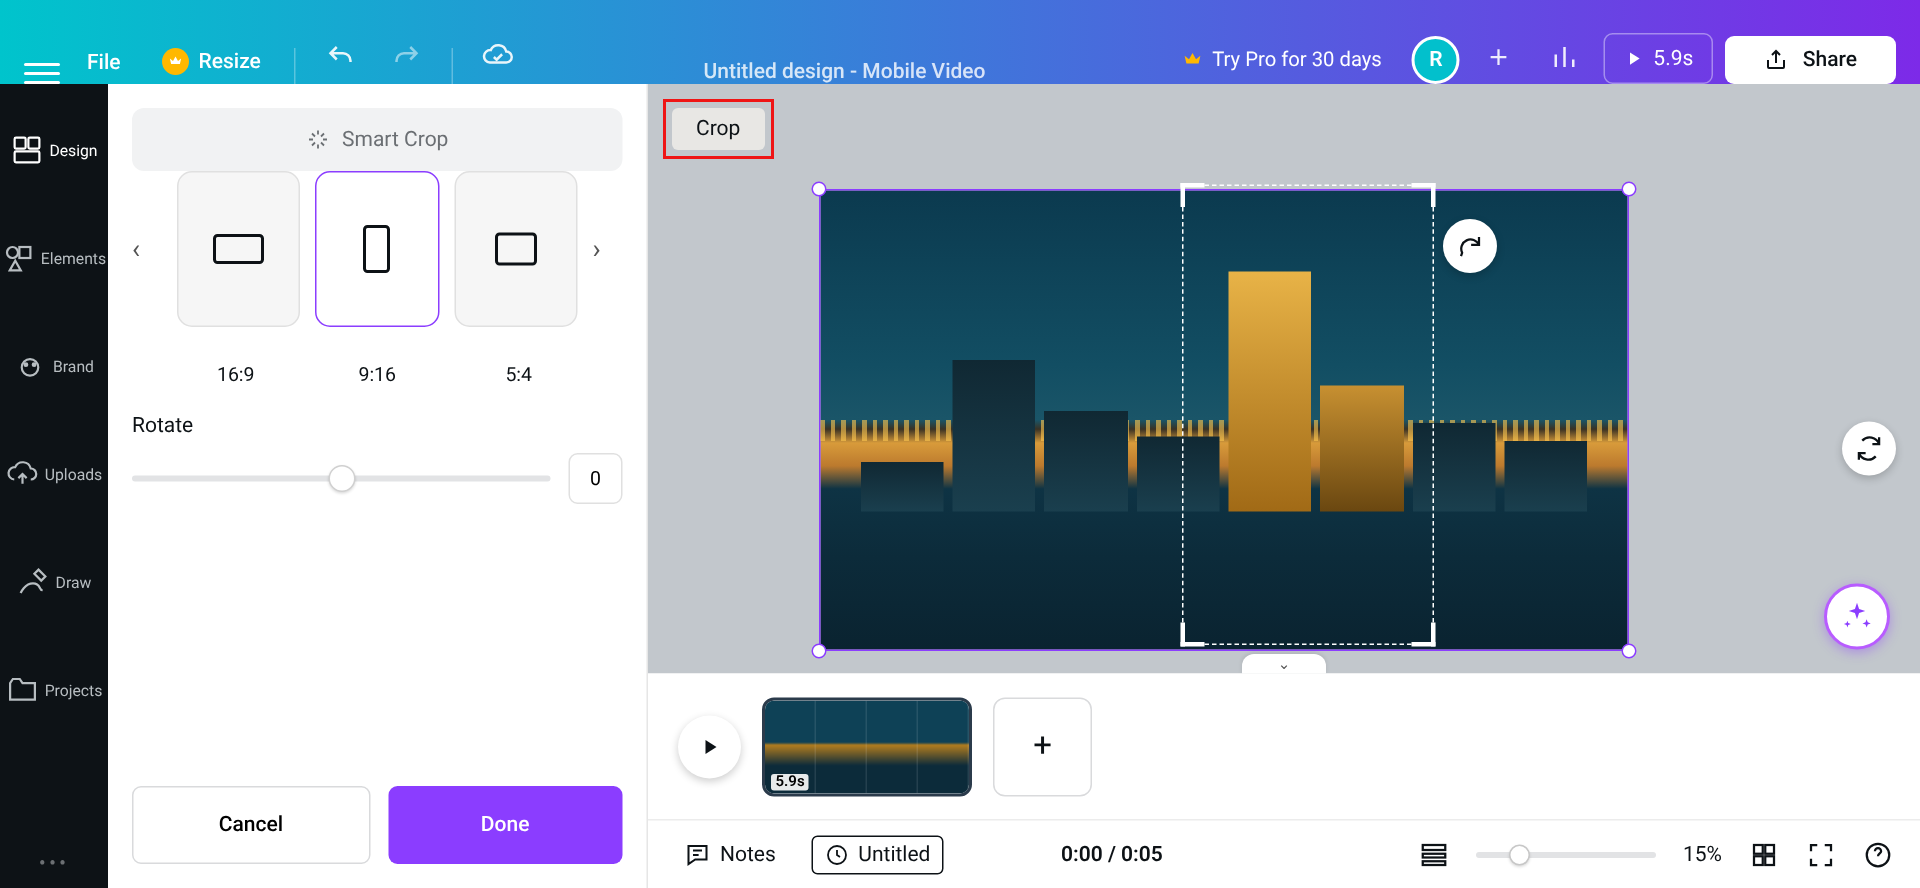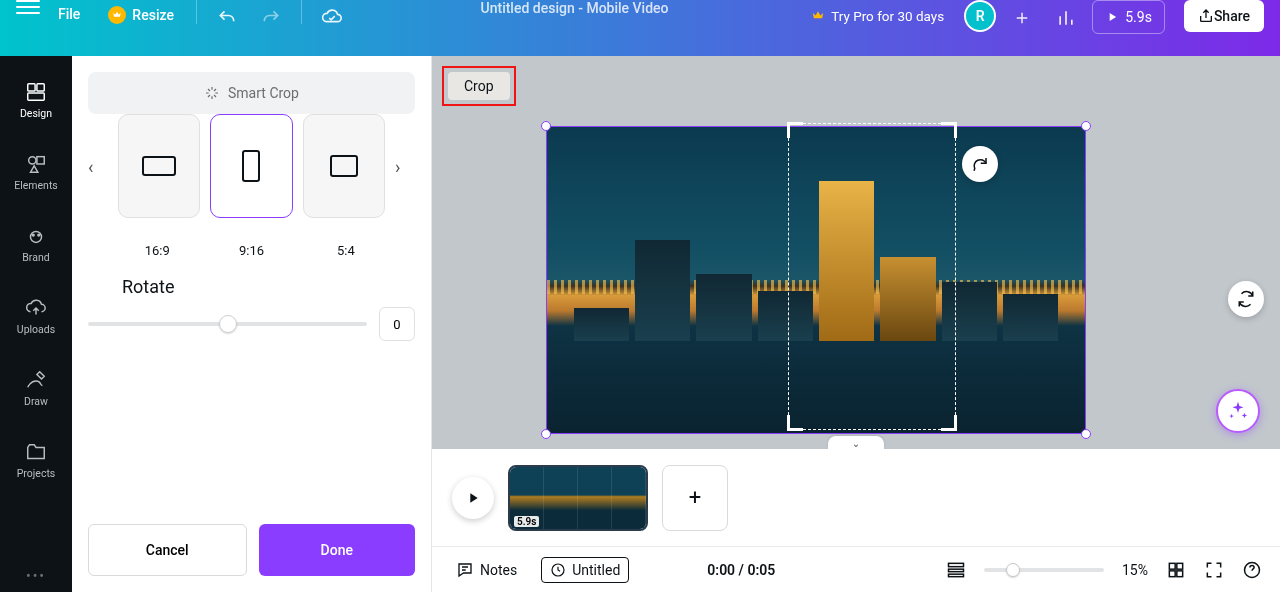--- a/index.html
+++ b/index.html
@@ -3,56 +3,56 @@
 <meta charset="utf-8">
 <style>
 * { margin: 0; padding: 0; box-sizing: border-box; font-family: -apple-system, BlinkMacSystemFont, "Segoe UI", Roboto, sans-serif; }
 body { width: 1280px; height: 592px; overflow: hidden; background: #fff; }
 
 
 .header {
   height: 56px;
   background: linear-gradient(90deg, #00c4cc 0%, #7d2ae8 100%);
   display: flex;
-  align-items: flex-start;
+  align-items: flex-end;
   padding: 0 16px;
   gap: 8px;
   color: #fff;
 }
 .hamburger { width:24px; display:flex; flex-direction:column; gap:4px; cursor:pointer; }
 .hamburger span { height:2px; background:#fff; border-radius:1px; }
 .hdr-btn { color:#fff; background:transparent; border:none; font-size:14px; padding:6px 10px; cursor:pointer; display:flex; align-items:center; gap:6px; font-weight:500; }
 .resize-badge { width:18px; height:18px; background:#ffb800; border-radius:50%; display:flex; align-items:center; justify-content:center; }
 .hdr-icon-btn { width:36px; height:36px; display:flex; align-items:center; justify-content:center; color:#fff; cursor:pointer; opacity:.9; }
 .hdr-sep { width:1px; height:24px; background:rgba(255,255,255,.3); margin:0 4px;}
 .hdr-title { flex:1; text-align:center; color:rgba(255,255,255,.8); font-size:14px; font-weight:500;}
 .try-pro { color:#fff; font-size:13.5px; padding:8px 12px; display:flex; align-items:center; gap:6px; cursor:pointer;}
 .avatar { width:32px; height:32px; border-radius:50%; background:#02c0cc; display:flex; align-items:center; justify-content:center; color:#fff; font-weight:600; font-size:14px; border:2px solid #fff;}
-.pill-white { background:#fff; color:#0d1216; padding:8px 14px; border-radius:6px; font-size:14px; font-weight:500; display:flex; align-items:center; gap:0; cursor:pointer;margin-left:11px;}
+.pill-white { background:#fff; color:#0d1216; padding:8px 26px; border-radius:6px; font-size:14px; font-weight:500; display:flex; align-items:center; gap:10px; cursor:pointer;}
 .pill-play { display:flex; align-items:center; gap:6px; color:#fff; padding:8px 12px; border-radius:6px; border:1px solid rgba(255,255,255,.4); font-size:14px; cursor:pointer;}
 
 
 .rail { position:absolute; left:0; top:56px; bottom:0; width:72px; background:#0d1216; display:flex; flex-direction:column; align-items:center; padding-top:8px; }
-.rail-item { width:72px; height:72px; display:flex; flex-direction:column; align-items:center; justify-content:center; gap:4px; color:#b7bdc1; font-size:10.5px; cursor:pointer; }
+.rail-item { width:72px; height:72px; display:flex; flex-direction:row; align-items:center; justify-content:center; gap:4px; color:#b7bdc1; font-size:10.5px; cursor:pointer; }
 .rail-item.active { color:#fff; }
 .rail-more { margin-top:auto; margin-bottom:8px; color:#6b6f73; letter-spacing:2px; font-size:14px;}
 
 
 .panel { position:absolute; left:72px; top:56px; bottom:0; width:360px; background:#fff; border-right:1px solid #e6e6e6; padding:16px; display:flex; flex-direction:column; }
 .smart-crop { background:#f1f2f3; border-radius:8px; height:42px; display:flex; align-items:center; justify-content:center; gap:8px; color:#6b6f73; font-size:14px; cursor:pointer;}
 .section-label { font-size:14px; color:#0d1216; margin-top:18px; margin-bottom:10px; display:inline-block;}
 .highlight-red { border:2px solid #ef1515; padding:1px 3px; }
 .ratio-row { display:flex; align-items:center; gap:10px; }
 .nav-arrow { width:20px; color:#555; cursor:pointer; font-size:18px; user-select:none; }
 .ratio-card { flex:1; height:104px; border:1px solid #e0e0e0; border-radius:10px; display:flex; align-items:center; justify-content:center; background:#f6f6f6; cursor:pointer; }
 .ratio-card.selected { border:1.5px solid #8b3dff; background:#fff; }
 .ratio-shape { border:2px solid #0d1216; border-radius:3px; }
 .ratio-labels { display:flex; margin-top:25px; font-size:13px; color:#0d1216; }
 .ratio-labels span { flex:1; text-align:center; }
-.rotate-label { margin-top:18px; font-size:18px; color:#0d1216; margin-bottom:10px;margin-left:34px;}
+.rotate-label { margin-top:18px; font-size:14px; color:#0d1216; margin-bottom:10px;}
 .rotate-row { display:flex; align-items:center; gap:12px;}
 .slider { flex:1; position:relative; height:20px; display:flex; align-items:center;}
 .slider-track { height:4px; background:#e2e3e5; border-radius:2px; width:100%; }
 .slider-thumb { position:absolute; left:50%; transform:translateX(-50%); width:18px; height:18px; background:#fff; border:1px solid #d0d0d0; border-radius:50%; box-shadow:0 1px 2px rgba(0,0,0,.15);}
 .rotate-val { width:36px; height:34px; border:1px solid #e0e0e0; border-radius:6px; display:flex; align-items:center; justify-content:center; font-size:13px;}
 .panel-footer { margin-top:auto; display:flex; gap:12px; padding-top:14px;}
 .btn { flex:1; height:52px; border-radius:6px; border:1px solid #d9dadc; background:#fff; font-size:14px; cursor:pointer; font-weight:500;}
 .btn.primary { background:#8b3dff; color:#fff; border:none;}
 
 

